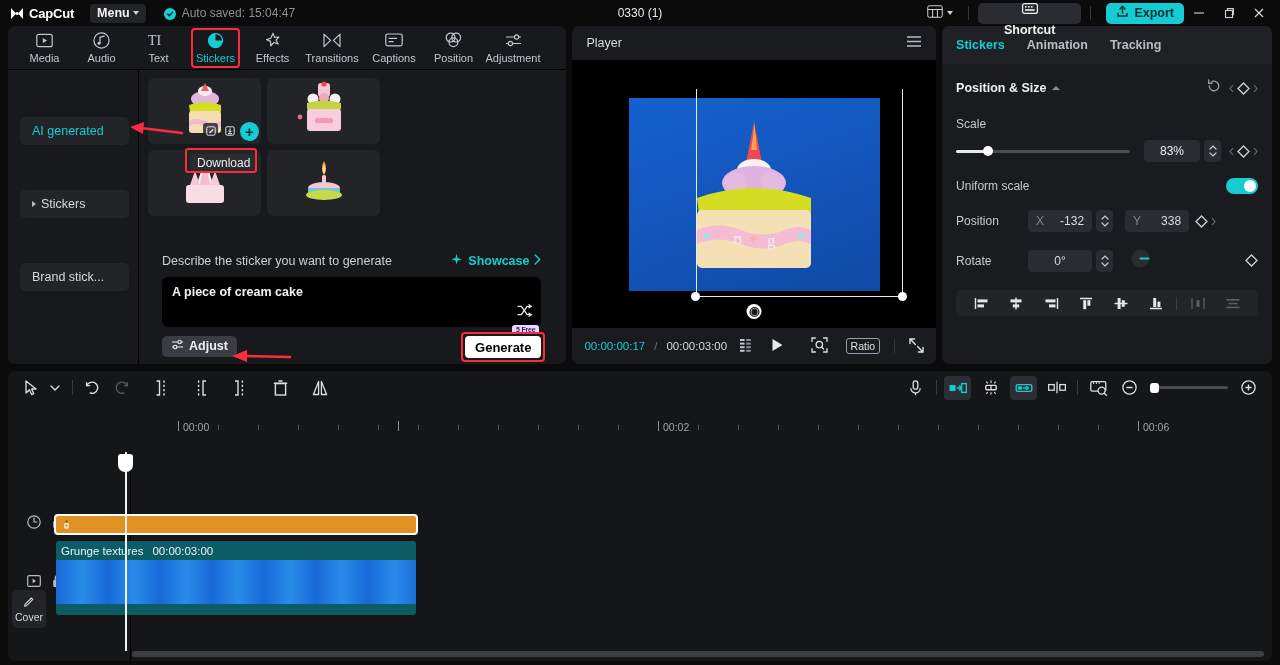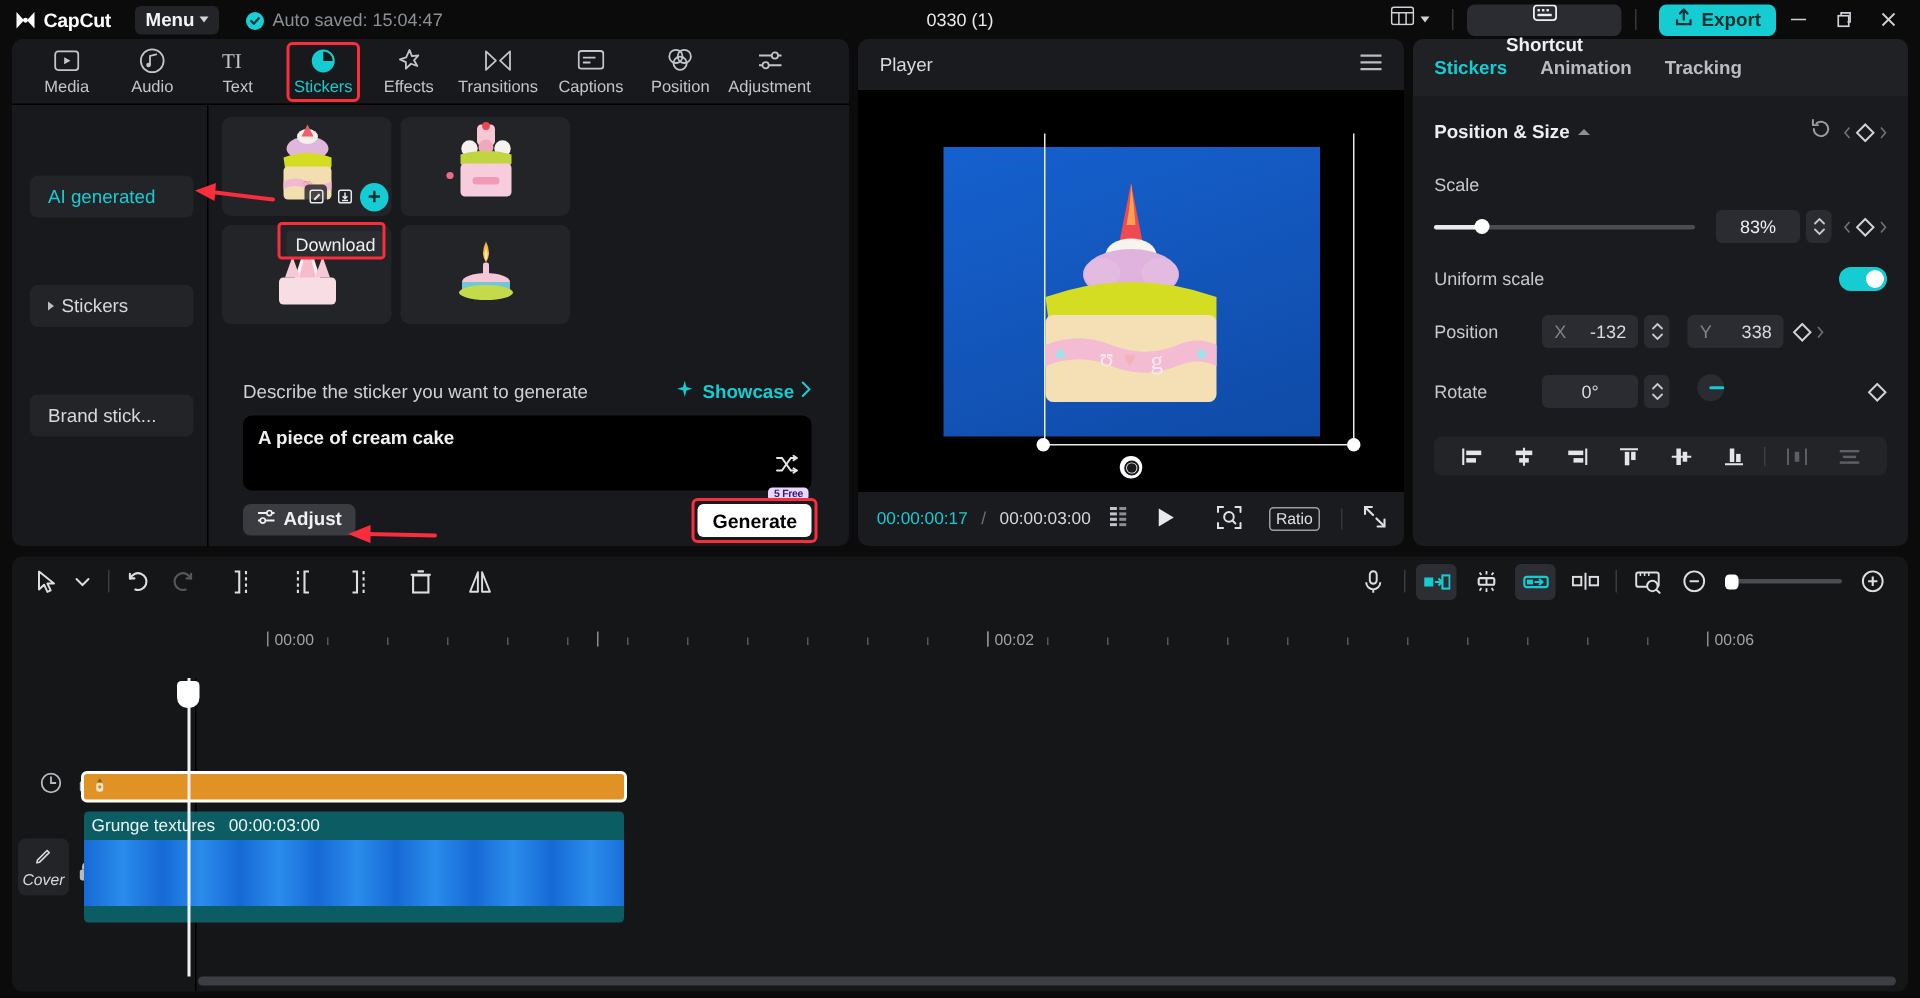--- a/index.html
+++ b/index.html
@@ -961,21 +961,21 @@
         </span>
         <span class="thead-ic">
           <svg width="14" height="12" viewBox="0 0 14 12">
               <path d="M1 4.2 L3.4 4.2 L6.4 1.4 L6.4 10.6 L3.4 7.8 L1 7.8 Z" fill="#b7bbc1"></path>
               <path d="M8.4 3.8 A3.4 3.4 0 0 1 8.4 8.2" stroke="#b7bbc1" fill="none" stroke-width="1.2"></path>
               <path d="M10.4 2.2 A5.6 5.6 0 0 1 10.4 9.8" stroke="#b7bbc1" fill="none" stroke-width="1.2"></path>
             </svg>
         </span>
       </div>
 
-      <div class="coverbtn" style="left: 4px; top: 107px; font-style: italic;">
+      <div class="coverbtn" style="left: 4px; top: 138px;">
         <span>
           <svg width="12" height="12" viewBox="0 0 12 12">
               <path d="M2 9.4 L8.4 3 L9.8 4.4 L3.4 10.8 L1.6 11.2 Z" stroke="#d5d8dc" fill="none" stroke-width="1.1" stroke-linejoin="round"></path>
             </svg>
         </span>
         <span>Cover</span>
       </div>
 
       <div class="clip-sticker" style="top: 62px; left: 46px;">
         <span>

